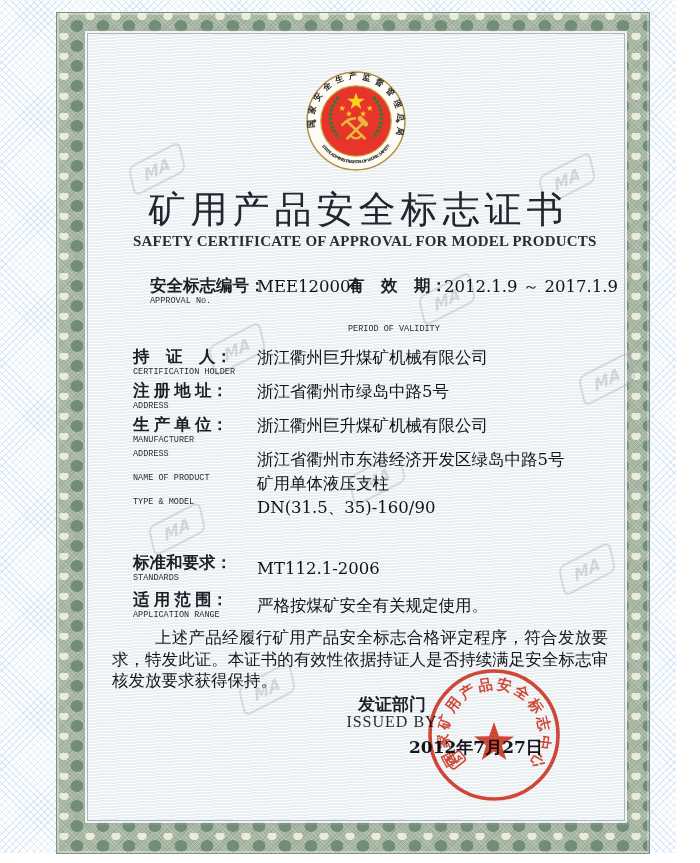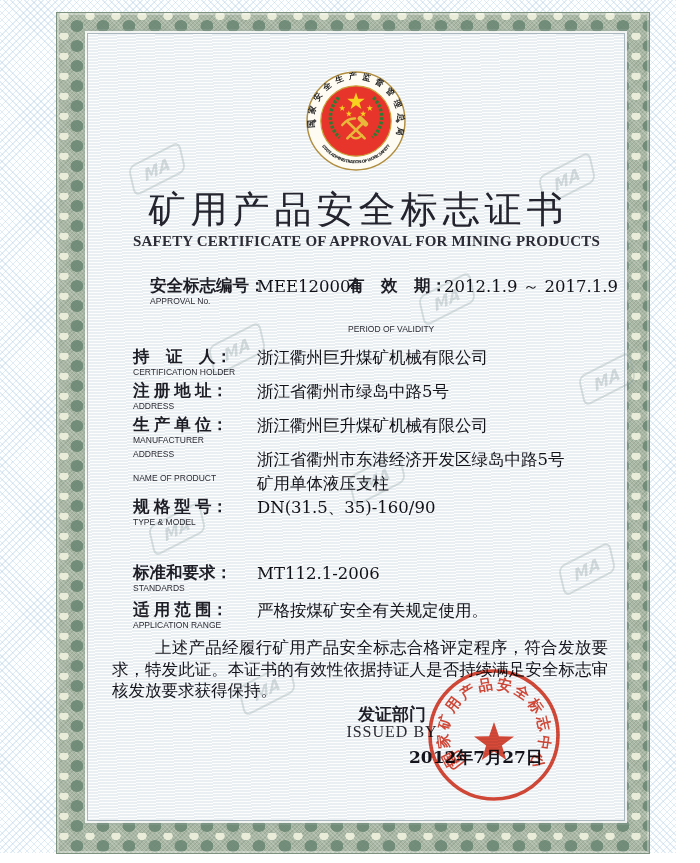--- a/index.html
+++ b/index.html
@@ -42,29 +42,29 @@
 
   .header{margin-right:45px;text-align:center;}
   .emblem{display:inline-block;margin-top:36px;width:102px;height:102px;}
   .title{margin-top:12px;font-size:37px;font-weight:normal;letter-spacing:5px;padding-left:5px;
     color:#24242e;line-height:44px;white-space:nowrap;}
   .subtitle{margin-top:1px;font-size:15px;font-weight:bold;letter-spacing:.2px;color:#2c2c36;white-space:nowrap;}
 
   .row-head{display:flex;margin:26px 0 0 17px;}
   .f-lab{flex:none;display:flex;flex-direction:column;}
   .f-cn{font-size:16.5px;font-weight:bold;line-height:20px;white-space:nowrap;color:#1d1d26;}
-  .f-en{font-family:Liberation Sans, sans-serif;font-size:8.5px;line-height:11px;color:#2a2a32;white-space:nowrap;}
+  .f-en{font-family:Liberation Mono, monospace;font-size:8.5px;line-height:11px;color:#2a2a32;white-space:nowrap;}
   .f-val{font-size:16.5px;line-height:21px;font-family:"DejaVu Serif",serif;white-space:nowrap;color:#111118;}
   .lab-a{width:107px;}.val-a{width:91px;}
   .lab-b{width:96px;gap:28px;}
   .fields{margin-top:12px;}
   .f-row{display:flex;margin-bottom:3px;}
   .f-row .f-lab{width:124px;}
   .fields2{margin-top:35px;}
-  .fields2 .f-row{margin-bottom:6px;}
+  .fields2 .f-row{margin-bottom:6px;align-items:center;}
 
   .decl{margin:4px 0 0 -21px;width:496px;font-size:16.5px;line-height:21.5px;
     text-indent:2.6em;font-family:"DejaVu Serif",serif;color:#14141c;text-align:justify;}
 
   .issued{margin:3px 0 0 209px;width:100px;text-align:center;font-family:Liberation Serif, serif;}
   .issued-cn{font-size:17px;font-weight:bold;line-height:20px;white-space:nowrap;color:#1d1d26;}
   .issued-en{font-size:16px;letter-spacing:1px;line-height:13px;color:#2a2a32;white-space:nowrap;}
   .date{margin:8px 0 0 276px;font-size:17px;font-weight:bold;font-family:"DejaVu Serif",serif;color:#14141c;white-space:nowrap;}
 
   .seal{position:absolute;left:332px;top:627px;width:148px;height:148px;
@@ -140,21 +140,21 @@
             <g stroke="#e8b83a" fill="none" stroke-linecap="round">
               <path d="M41.5,67 L58,51" stroke-width="2.6"></path>
               <path d="M42,51 L58.5,67" stroke-width="2.6"></path>
               <path d="M36.5,54 Q42,47 49,47.5" stroke-width="2.4"></path>
               <path d="M54,47.5 l5.5,5.5" stroke-width="5"></path>
               <path d="M44,64 Q50,70 56,64" stroke-width="2.2"></path>
             </g>
           </svg>
 
           <div class="title">矿用产品安全标志证书</div>
-          <div class="subtitle">SAFETY CERTIFICATE OF APPROVAL FOR MINING PRODUCTS</div>
+          <div class="subtitle">SAFETY CERTIFICATE OF APPROVAL FOR MODEL PRODUCTS</div>
         </div>
 
         <div class="row-head">
           <div class="f-lab lab-a">
             <span class="f-cn">安全标志编号：</span>
             <span class="f-en">APPROVAL No.</span>
           </div>
           <div class="f-val val-a">MEE120004</div>
           <div class="f-lab lab-b">
             <span class="f-cn">有　效　期：</span>
@@ -192,21 +192,20 @@
             <div class="f-val">浙江省衢州市东港经济开发区绿岛中路5号</div>
           </div>
           <div class="f-row">
             <div class="f-lab">
                 <span class="f-en">NAME OF PRODUCT</span>
               </div>
             <div class="f-val">矿用单体液压支柱</div>
           </div>
           <div class="f-row">
             <div class="f-lab">
-                <span class="f-cn">规 格 型 号：</span>
                 <span class="f-en">TYPE &amp; MODEL</span>
               </div>
             <div class="f-val">DN(31.5、35)-160/90</div>
           </div>
         </div>
 
         <div class="fields2">
           <div class="f-row">
             <div class="f-lab">
                 <span class="f-cn">标准和要求：</span>

